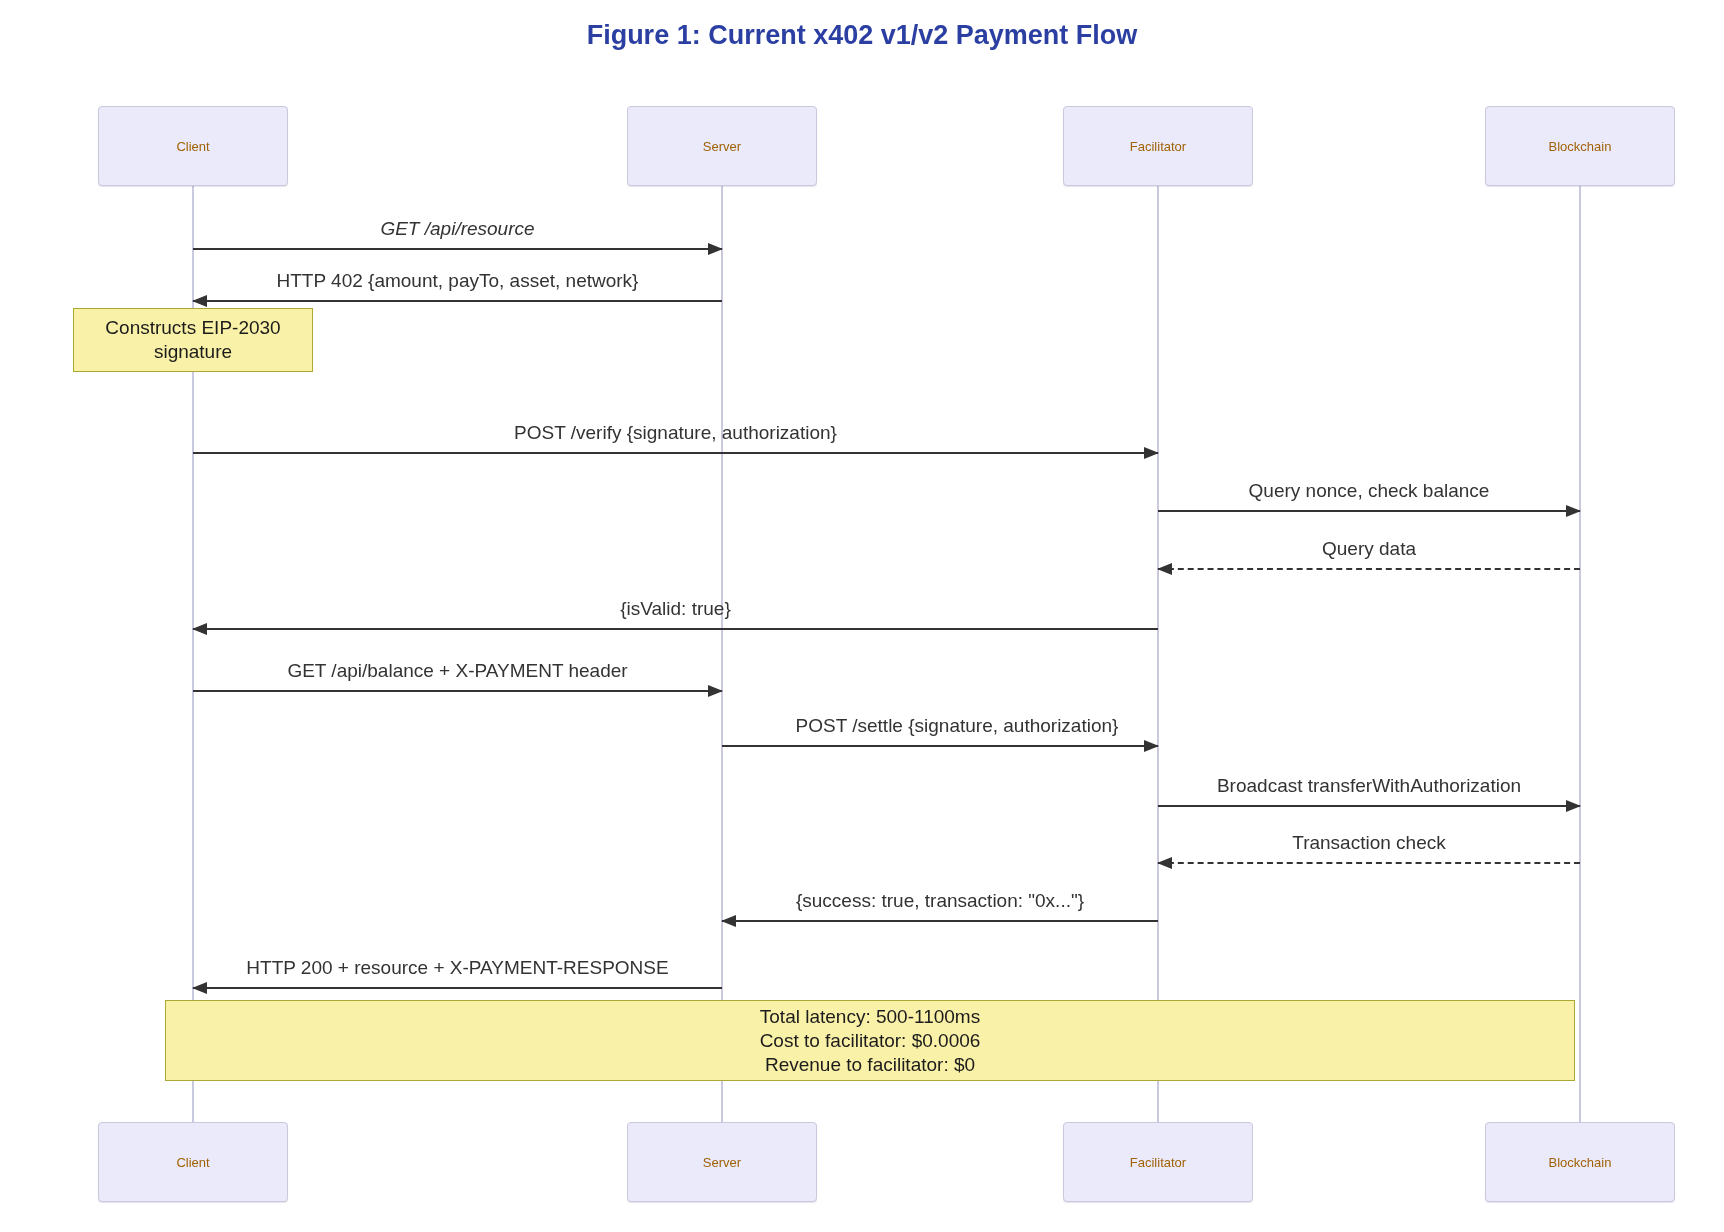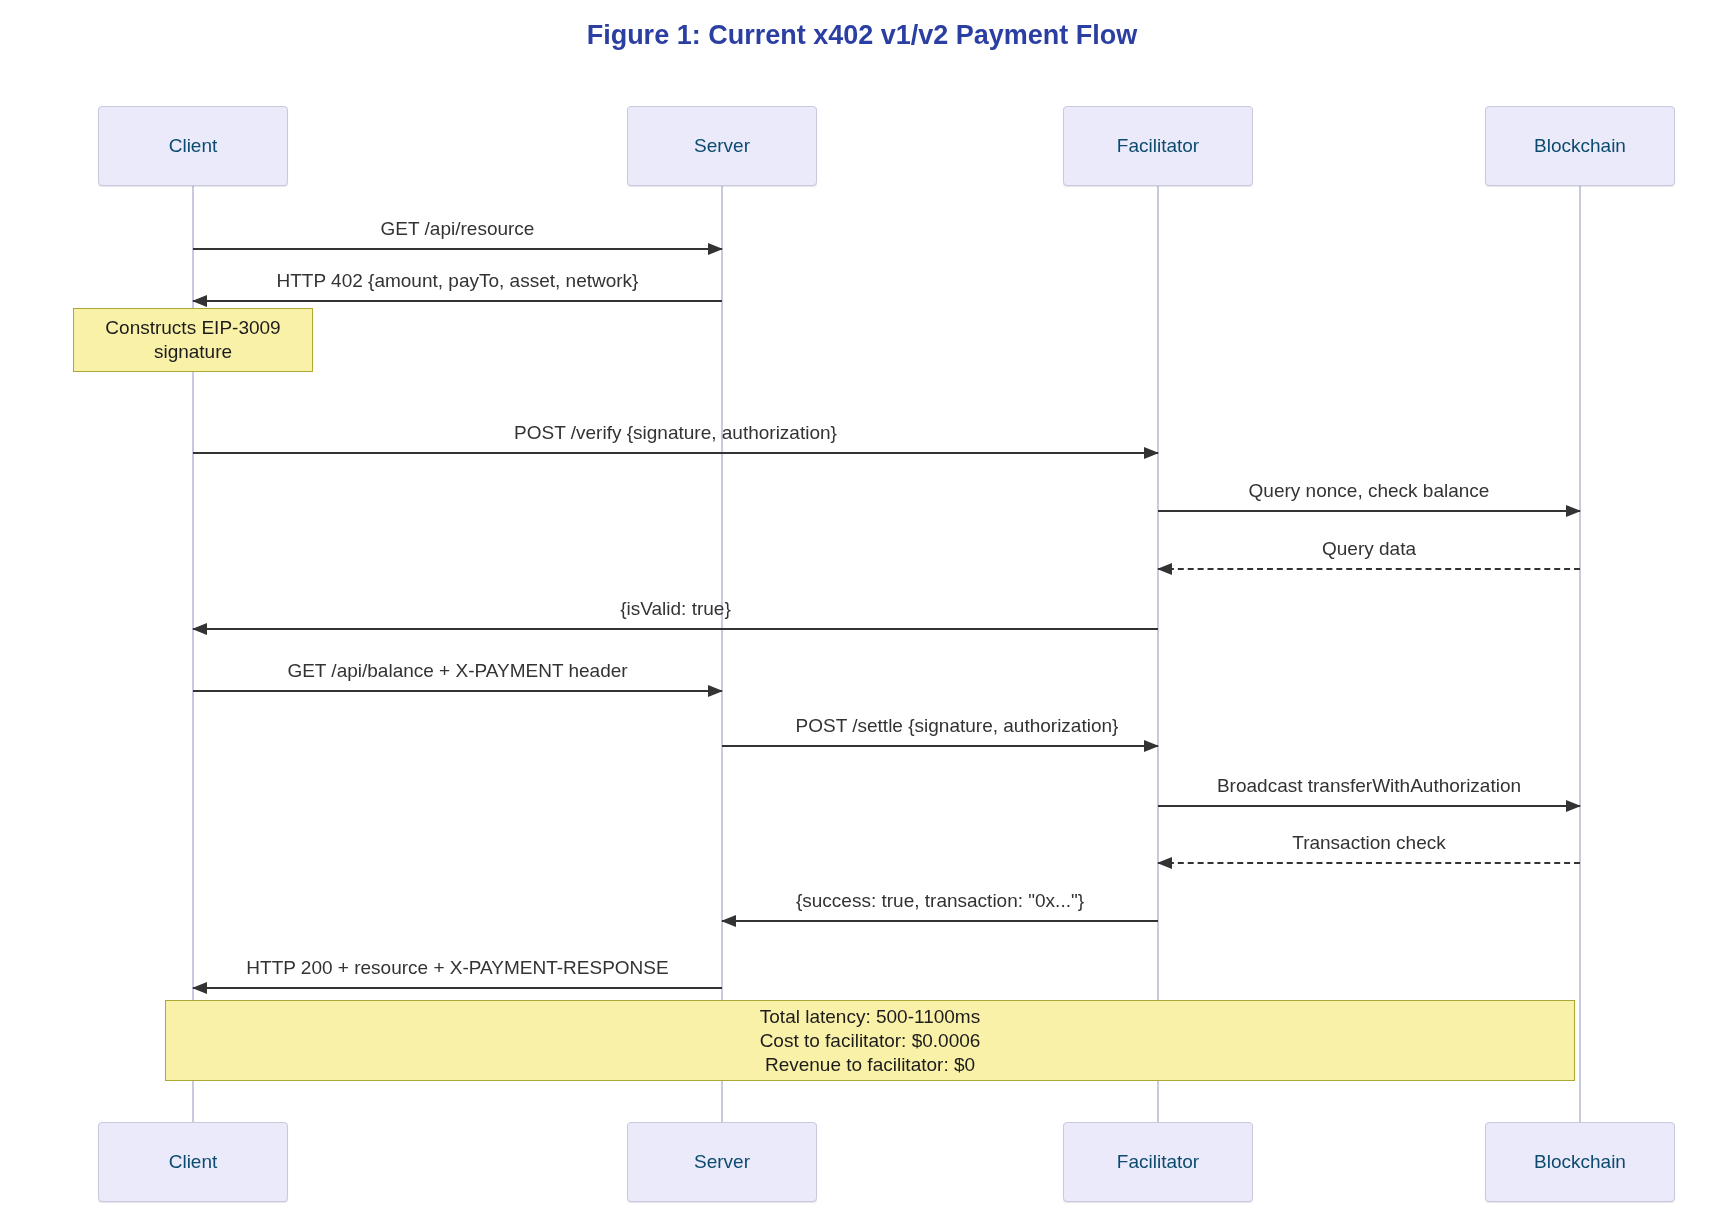--- a/index.html
+++ b/index.html
@@ -20,21 +20,21 @@
     position:absolute;
     width:190px;height:80px;
     box-sizing:border-box;
     background:var(--actorFill,#eaeafb);
     border:1px solid var(--actorBorder,#c9c9dd);
     border-radius:4px;
     display:flex;align-items:center;justify-content:center;
     box-shadow:0 1px 1px rgba(80,80,120,0.15);
   }
   .actor-label{
-    font-size:19px;color:#0c4a6e;
+    font-size:13px;color:#a16207;
   }
   .lifeline{
     position:absolute;
     width:2px;
     background:var(--lifeline,#c9c9e0);
   }
   .msg-line{
     position:absolute;height:0;
     border-top:2px solid var(--arrow,#333333);
   }
@@ -93,27 +93,27 @@
     <div class="lifeline" style="left: 1579px; top: 186px; height: 936px;"></div>
     <div class="actor-box" style="left: 1485px; top: 106px;">
       <span class="actor-label">Blockchain</span>
     </div>
     <div class="actor-box" style="left: 1485px; top: 1122px;">
       <span class="actor-label">Blockchain</span>
     </div>
     <div class="msg-line solid" style="left: 193px; top: 248px; width: 529px;">
       <span class="arrow-head head-right"></span>
     </div>
-    <div class="msg-label" style="left: 457.5px; top: 218px;">GET /api/resource</div>
+    <div class="msg-label" style="left: 457.5px; top: 218px; font-style: italic;">GET /api/resource</div>
     <div class="msg-line solid" style="left: 193px; top: 300px; width: 529px;">
       <span class="arrow-head head-left"></span>
     </div>
     <div class="msg-label" style="left: 457.5px; top: 270px;">HTTP 402 {amount, payTo, asset, network}</div>
     <div class="note" style="left: 73px; top: 308px; width: 240px; height: 64px;">
-      <div>Constructs EIP-3009 signature</div>
+      <div>Constructs EIP-2030 signature</div>
     </div>
     <div class="msg-line solid" style="left: 193px; top: 452px; width: 965px;">
       <span class="arrow-head head-right"></span>
     </div>
     <div class="msg-label" style="left: 675.5px; top: 422px;">POST /verify {signature, authorization}</div>
     <div class="msg-line solid" style="left: 1158px; top: 510px; width: 422px;">
       <span class="arrow-head head-right"></span>
     </div>
     <div class="msg-label" style="left: 1369px; top: 480px;">Query nonce, check balance</div>
     <div class="msg-line dashed" style="left: 1158px; top: 568px; width: 422px;">

